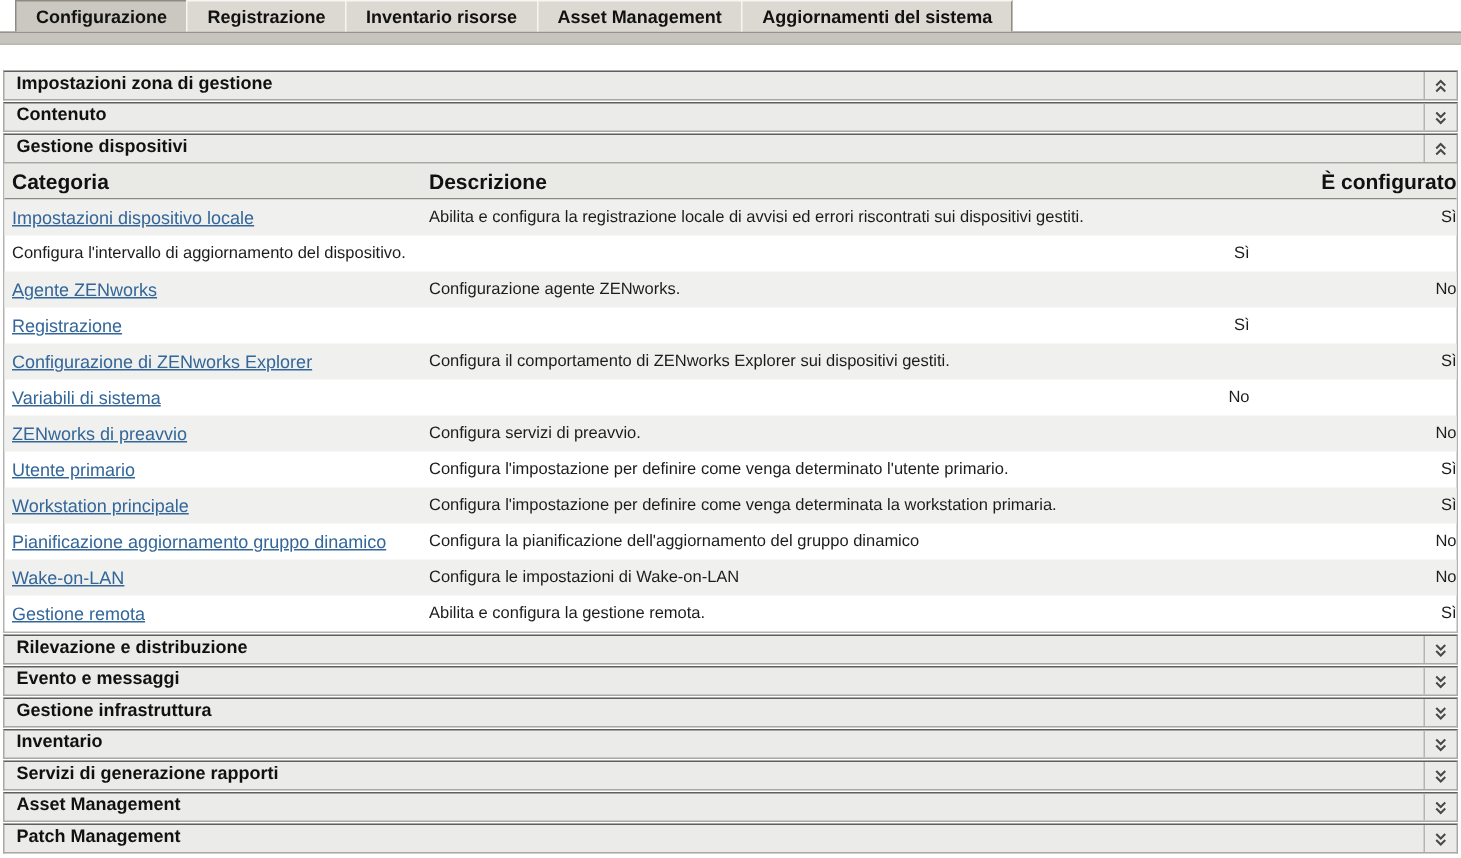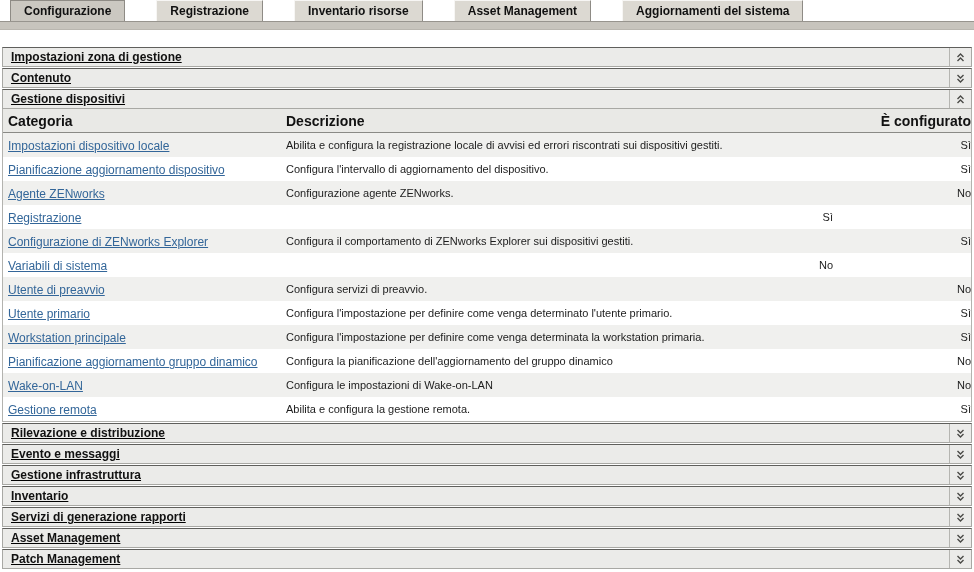--- a/index.html
+++ b/index.html
@@ -1,36 +1,36 @@
 <!DOCTYPE html>
 <html><head>
 <meta charset="utf-8">
 <style>
   * { box-sizing: border-box; margin: 0; padding: 0; }
   html, body { width: 974px; background: #ffffff; font-family: "Liberation Sans", sans-serif; }
   body { position: relative; height: 572px; overflow: hidden; }
 
   
-  .tabbar { display: flex; align-items: flex-end; padding-left: 10px; height: 21px; background: #fff; gap: 32px; }
+  .tabbar { display: flex; align-items: flex-end; padding-left: 10px; height: 21px; background: #fff; }
   .tab {
     height: 21px; display: flex; align-items: center;
     padding: 0 13px; font-size: 12px; font-weight: bold; color: #111;
     background: #dcd9d2; border: 1px solid #8e8b85; border-bottom: none;
     border-top-color: #f7f6f4; border-left-color: #f7f6f4;
     margin-right: -1px; cursor: default; white-space: nowrap;
   }
   .tab.active { background: #cbc8c1; border-top-color: #8e8b85; border-left-color: #8e8b85; }
   .tabstrip { height: 9px; background: #c7c4bd; border-top: 1px solid #97948e; border-bottom: 1px solid #b9b6af; }
 
   
   .content { margin: 17px 2px 0 2px; }
   .panel-header {
-    height: 20px; display: flex; align-items: center;
+    height: 20px; display: flex; 
     background: #ebebe9; border: 1px solid #a8a8a4; border-top: 1px solid #5f5f5c;
-    position: relative; cursor: pointer; text-decoration: underline;
+    position: relative; cursor: pointer;
   }
   .panel-header + .panel-header { margin-top: 1px; }
   .panel-label { font-size: 12px; font-weight: bold; color: #111; padding-left: 8px; white-space: nowrap; }
   .panel-toggle {
     margin-left: auto; width: 22px; height: 100%;
     display: flex; align-items: center; justify-content: center;
     border-left: 1px solid #b5b5b1; background: transparent; cursor: pointer;
   }
   .chev { display: inline-block; width: 11px; height: 11px; line-height: 0; }
   .chev.down svg { transform: rotate(180deg); }
@@ -104,21 +104,20 @@
       <div class="cell">Descrizione</div>
       <div class="cell c3">È configurato</div>
     </div>
 
     <div class="trow">
       <div class="cell"><a href="#" class="cat">Impostazioni dispositivo locale</a></div>
       <div class="cell desc">Abilita e configura la registrazione locale di avvisi ed errori riscontrati sui dispositivi gestiti.</div>
       <div class="cell c3 conf">Sì</div>
     </div>
     <div class="trow">
-      <div class="cell"><a href="#" class="cat">Pianificazione aggiornamento dispositivo</a></div>
       <div class="cell desc">Configura l'intervallo di aggiornamento del dispositivo.</div>
       <div class="cell c3 conf">Sì</div>
     </div>
     <div class="trow">
       <div class="cell"><a href="#" class="cat">Agente ZENworks</a></div>
       <div class="cell desc">Configurazione agente ZENworks.</div>
       <div class="cell c3 conf">No</div>
     </div>
     <div class="trow">
       <div class="cell"><a href="#" class="cat">Registrazione</a></div>
@@ -127,21 +126,21 @@
     <div class="trow">
       <div class="cell"><a href="#" class="cat">Configurazione di ZENworks Explorer</a></div>
       <div class="cell desc">Configura il comportamento di ZENworks Explorer sui dispositivi gestiti.</div>
       <div class="cell c3 conf">Sì</div>
     </div>
     <div class="trow">
       <div class="cell"><a href="#" class="cat">Variabili di sistema</a></div>
       <div class="cell c3 conf">No</div>
     </div>
     <div class="trow">
-      <div class="cell"><a href="#" class="cat">Utente di preavvio</a></div>
+      <div class="cell"><a href="#" class="cat">ZENworks di preavvio</a></div>
       <div class="cell desc">Configura servizi di preavvio.</div>
       <div class="cell c3 conf">No</div>
     </div>
     <div class="trow">
       <div class="cell"><a href="#" class="cat">Utente primario</a></div>
       <div class="cell desc">Configura l'impostazione per definire come venga determinato l'utente primario.</div>
       <div class="cell c3 conf">Sì</div>
     </div>
     <div class="trow">
       <div class="cell"><a href="#" class="cat">Workstation principale</a></div>

